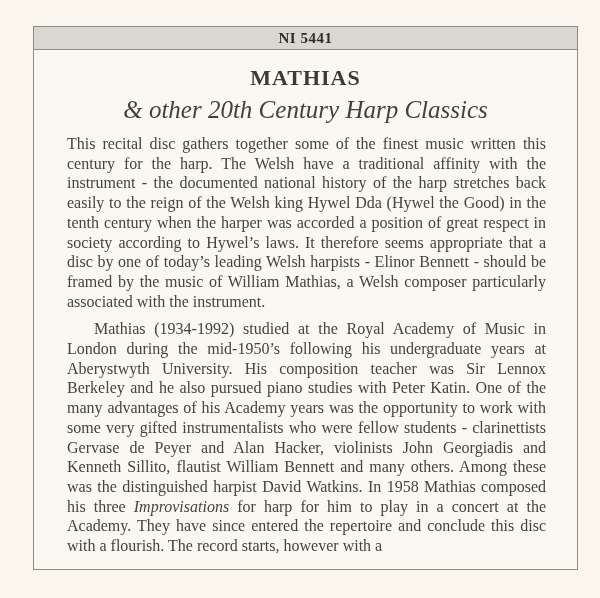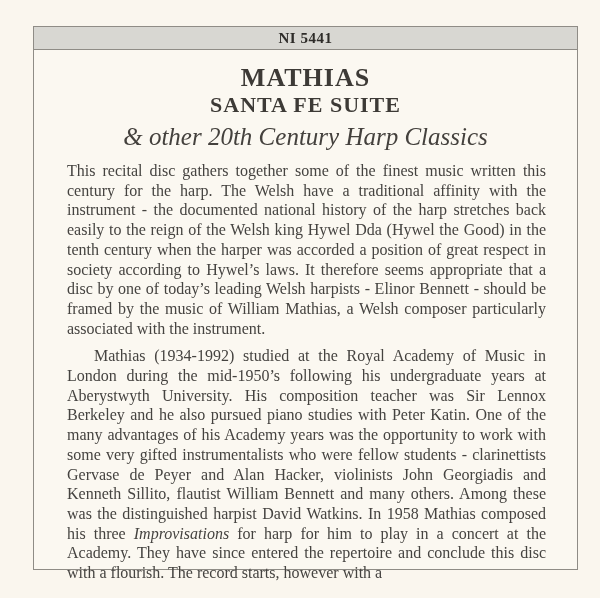--- a/index.html
+++ b/index.html
@@ -35,21 +35,21 @@
     font-size: 15px;
     letter-spacing: 0.5px;
     color: #2e2c29;
   }
   .titles {
     text-align: center;
     margin-top: 15px;
   }
   .title-composer {
     margin: 0;
-    font-size: 26px;
+    font-size: 22px;
     line-height: 26px;
     font-weight: bold;
     letter-spacing: 1px;
     color: #3d3a36;
   }
   .title-work {
     margin: 0;
     font-size: 22px;
     line-height: 27px;
     font-weight: bold;
@@ -85,21 +85,20 @@
 <body>
 
 <div class="frame">
 
   <div class="catalog-band">
     <span>NI 5441</span>
   </div>
 
   <div class="titles">
     <h1 class="title-composer">MATHIAS</h1>
-    <h2 class="title-work">SANTA FE SUITE</h2>
     <div class="subtitle">&amp; other 20th Century Harp Classics</div>
   </div>
 
   <div class="body-text">
     <p>This recital disc gathers together some of the finest music written this century for the harp. The Welsh have a traditional affinity with the instrument - the documented national history of the harp stretches back easily to the reign of the Welsh king Hywel Dda (Hywel the Good) in the tenth century when the harper was accorded a position of great respect in society according to Hywel’s laws. It therefore seems appropriate that a disc by one of today’s leading Welsh harpists - Elinor Bennett - should be framed by the music of William Mathias, a Welsh composer particularly associated with the instrument.</p>
     <p class="indented"><span>Mathias (1934-1992) studied at the Royal Academy of Music in London during the mid-1950’s following his undergraduate years at Aberystwyth University. His composition teacher was Sir Lennox Berkeley and he also pursued piano studies with Peter Katin. One of the many advantages of his Academy years was the opportunity to work with some very gifted instrumentalists who were fellow students - clarinettists Gervase de Peyer and Alan Hacker, violinists John Georgiadis and Kenneth Sillito, flautist William Bennett and many others. Among these was the distinguished harpist David Watkins. In 1958 Mathias composed his three </span><em>Improvisations</em><span> for harp for him to play in a concert at the Academy. They have since entered the repertoire and conclude this disc with a flourish. The record starts, however with a</span></p>
   </div>
 
 </div>
 

